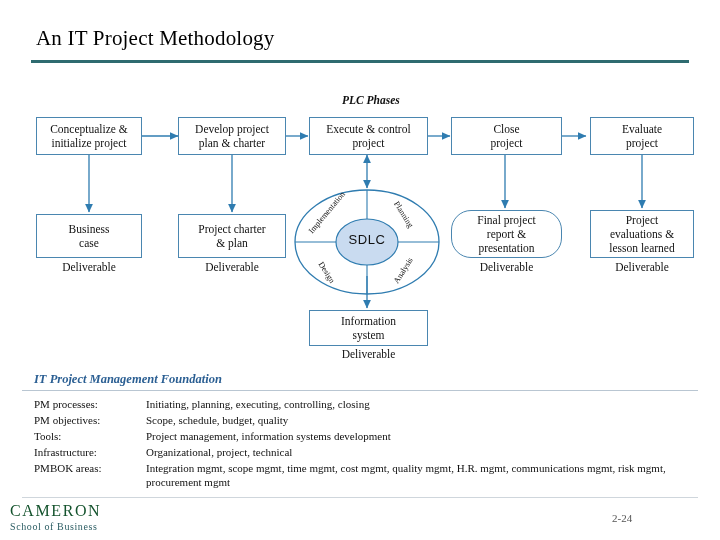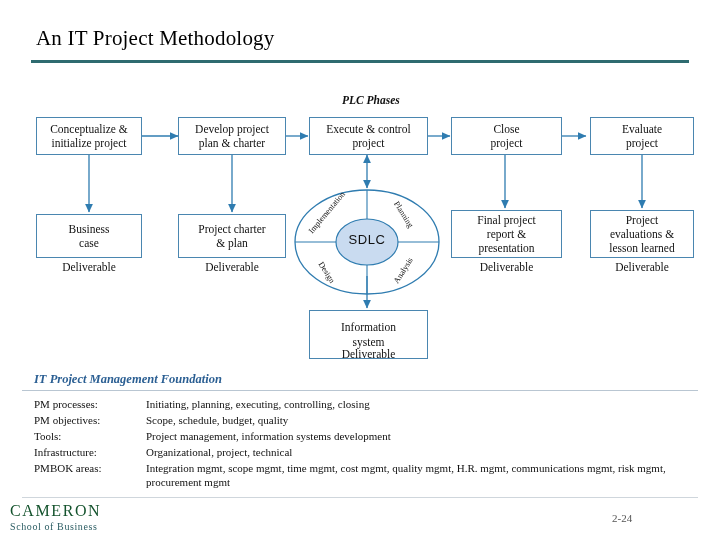--- a/index.html
+++ b/index.html
@@ -227,25 +227,25 @@
   </div>
 
   <div class="pbox" style="left:36px; top:130px; width:106px; height:44px;">
     <span style="white-space:pre-line;">Business
 case</span>
   </div>
   <div class="pbox" style="left:178px; top:130px; width:108px; height:44px;">
     <span style="white-space:pre-line;">Project charter
 &amp; plan</span>
   </div>
-  <div class="pbox" style="left:309px; top:226px; width:119px; height:49px;align-items:center;">
+  <div class="pbox" style="left:309px; top:226px; width:119px; height:36px;align-items:center;">
     <span style="white-space:pre-line;">Information
 system</span>
   </div>
-  <div class="pbox" style="left:451px; top:126px; width:111px; height:48px;">
+  <div class="pbox" style="left:451px; top:126px; width:111px; height:48px;border-radius:20px;">
     <span style="white-space:pre-line;">Final project
 report &amp;
 presentation</span>
   </div>
   <div class="pbox" style="left:590px; top:126px; width:104px; height:48px;">
     <span style="white-space:pre-line;">Project
 evaluations &amp;
 lesson learned</span>
   </div>
 

